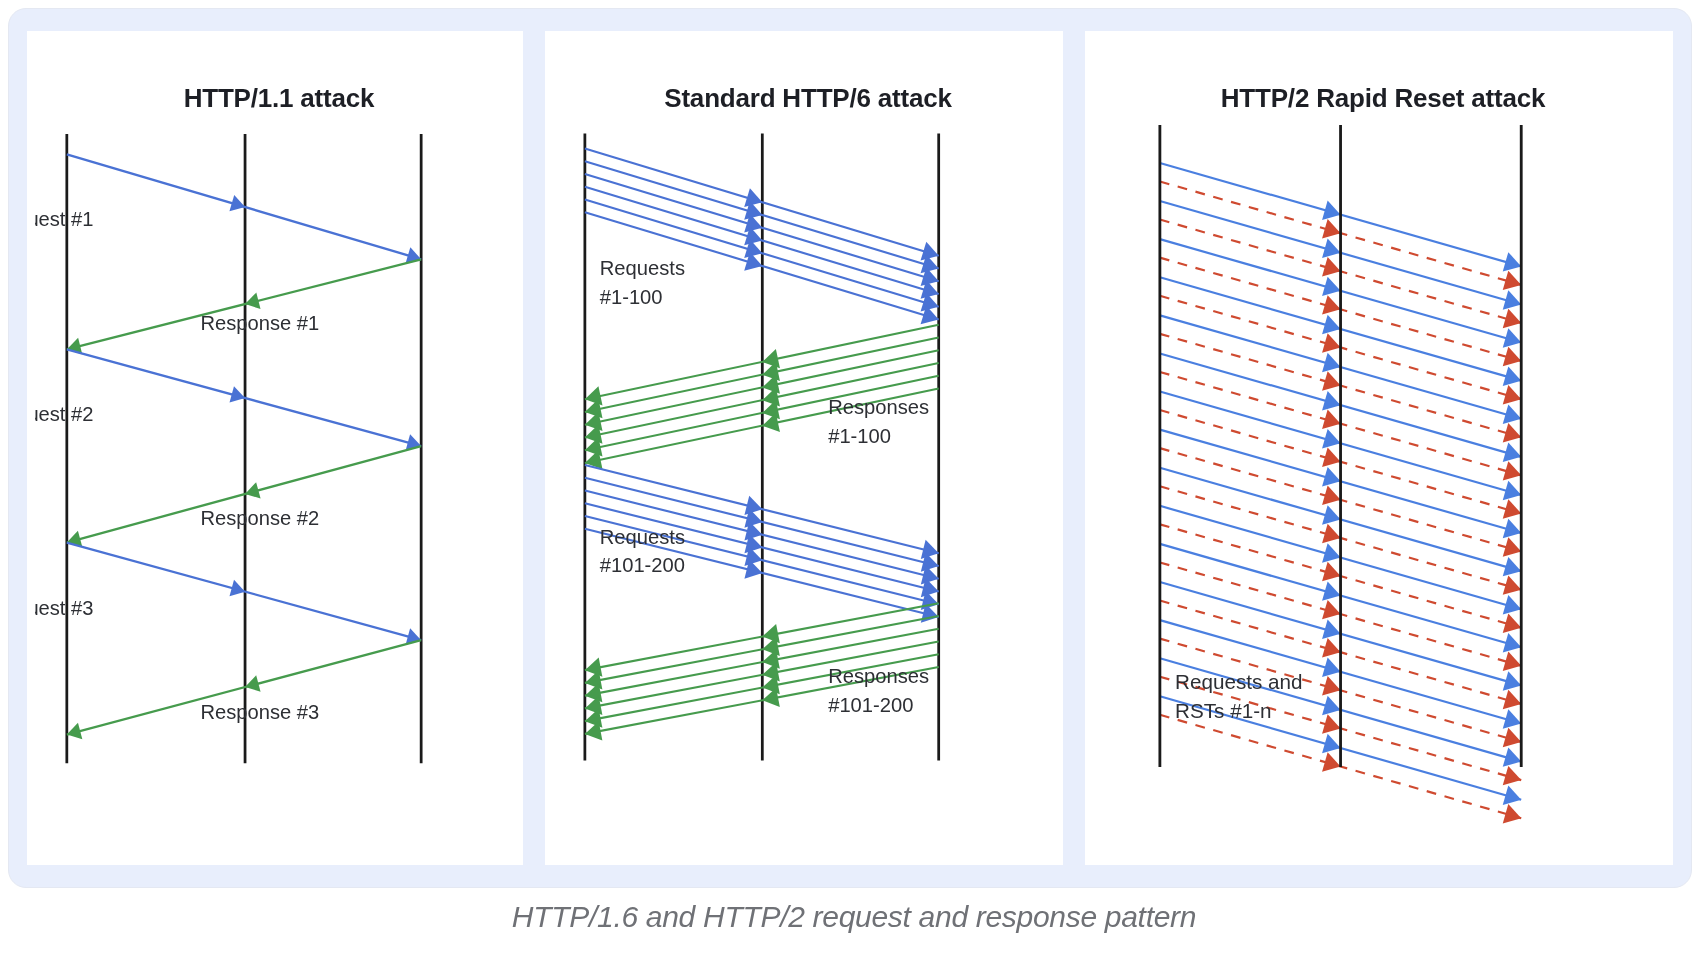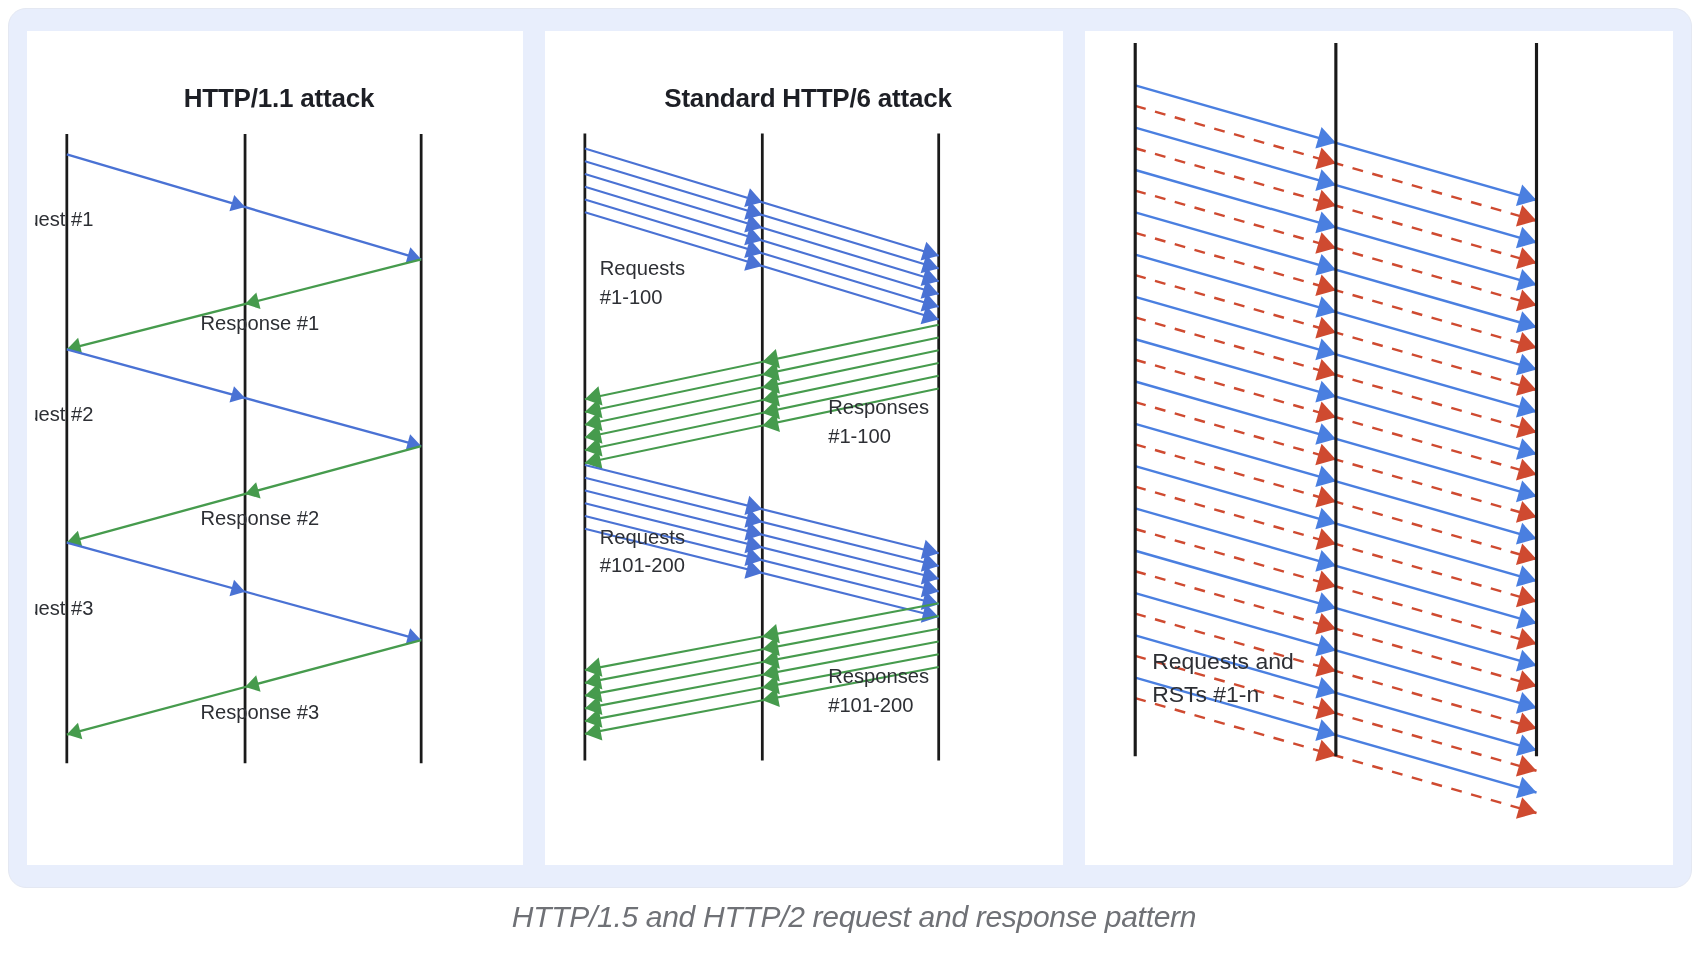--- a/index.html
+++ b/index.html
@@ -210,20 +210,21 @@
             <text x="259" y="301" class="lbl">#1-100</text>
             <text x="44" y="396" class="lbl">Requests</text>
             <text x="44" y="423" class="lbl">#101-200</text>
             <text x="259" y="527" class="lbl">Responses</text>
             <text x="259" y="554" class="lbl">#101-200</text>
           </svg>
       </div>
     </div>
 
     <div class="panel panel-3">
+      <div class="panel-title">HTTP/2 Rapid Reset attack</div>
       <div class="panel-svg-wrap">
         <svg class="seq" id="svg-p3" viewBox="0 0 470 690" preserveAspectRatio="xMidYMid meet">
             <line x1="30" y1="45" x2="362" y2="140" stroke="#4a7fe0" stroke-width="2"></line>
             <polygon points="196,92.5 179.02031783660647,97.3146021258392 184.13724431101872,79.43229065736682" fill="#4a7fe0"></polygon>
             <polygon points="362,140 345.02031783660647,144.8146021258392 350.1372443110187,126.93229065736682" fill="#4a7fe0"></polygon>
             <line x1="30" y1="62" x2="362" y2="157" stroke="#cf4a30" stroke-width="2" stroke-dasharray="9 8"></line>
             <polygon points="196,109.5 179.02031783660647,114.3146021258392 184.13724431101872,96.43229065736682" fill="#cf4a30"></polygon>
             <polygon points="362,157 345.02031783660647,161.8146021258392 350.1372443110187,143.93229065736682" fill="#cf4a30"></polygon>
             <line x1="30" y1="80" x2="362" y2="175" stroke="#4a7fe0" stroke-width="2"></line>
             <polygon points="196,127.5 179.02031783660647,132.3146021258392 184.13724431101872,114.43229065736682" fill="#4a7fe0"></polygon>
@@ -313,15 +314,15 @@
             <line x1="196" y1="10" x2="196" y2="600" stroke="#1a1a1a" stroke-width="2.6"></line>
             <line x1="362" y1="10" x2="362" y2="600" stroke="#1a1a1a" stroke-width="2.6"></line>
             <text x="44" y="528" class="lbl">Requests and</text>
             <text x="44" y="555" class="lbl">RSTs #1-n</text>
           </svg>
       </div>
     </div>
 
   </div>
 
-  <div class="caption">HTTP/1.5 and HTTP/2 request and response pattern</div>
+  <div class="caption">HTTP/1.6 and HTTP/2 request and response pattern</div>
 
 </div>
 
 </body></html>

